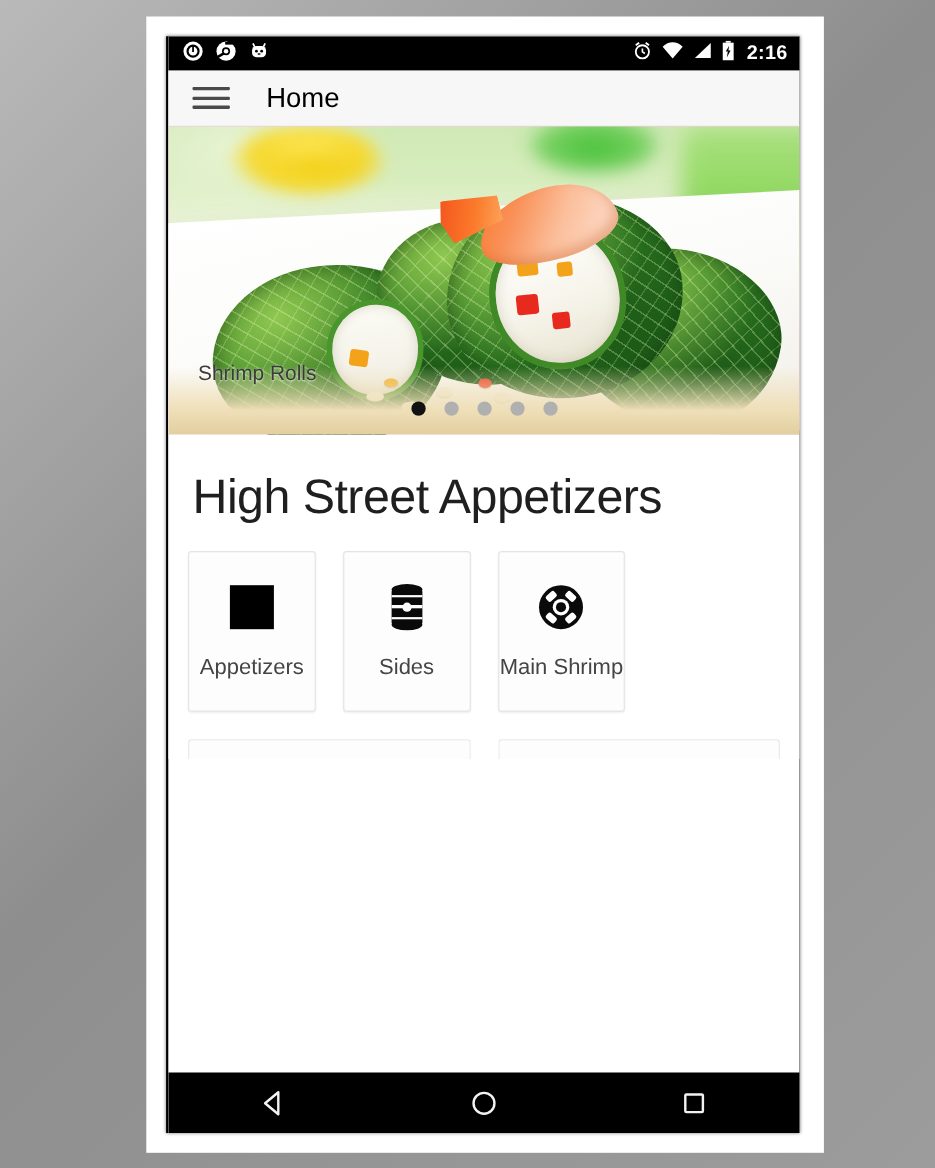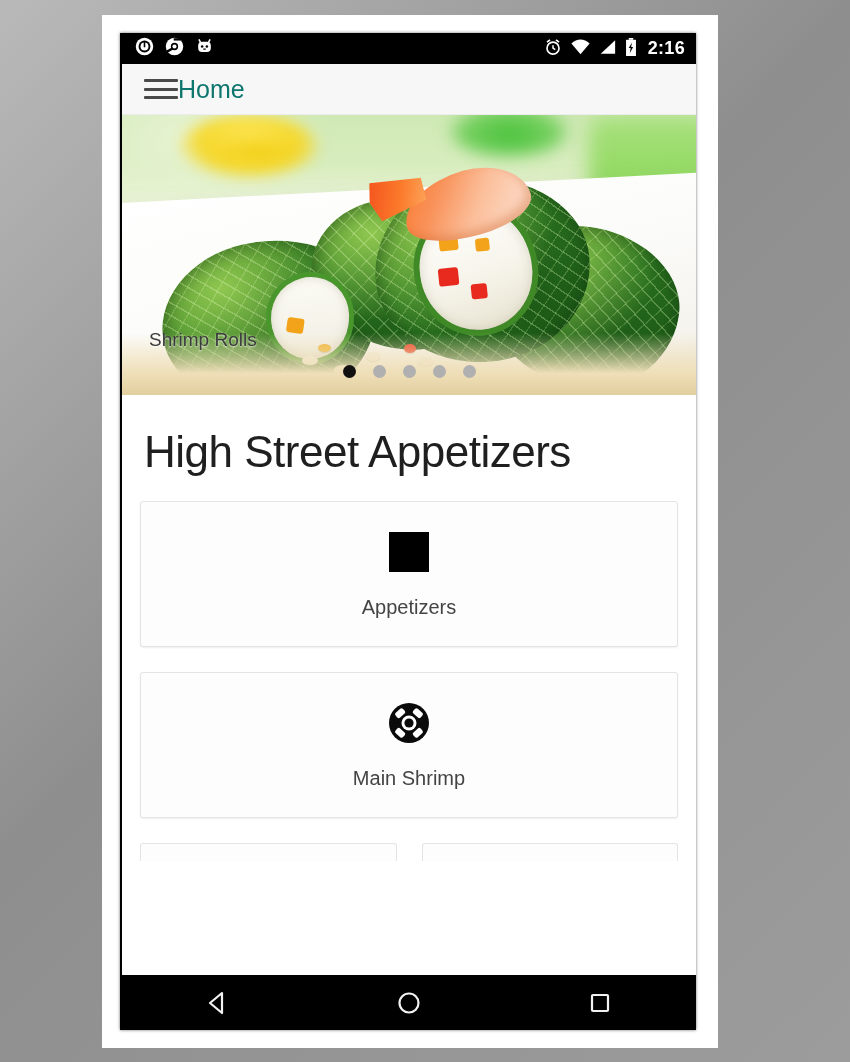--- a/index.html
+++ b/index.html
@@ -12,21 +12,21 @@
 
   body {
     background: linear-gradient(135deg, #b9b9b9 0%, #8e8e8e 45%, #9c9c9c 100%);
     font-family: "Liberation Sans", sans-serif;
     position: relative;
   }
 
   
   #outer-frame {
     position: absolute;
-    left: 102px;
+    left: 133px;
     top: 15px;
     width: 616px;
     height: 1033px;
     background: #ffffff;
   }
 
   
   #device {
     position: absolute;
     left: 18px;
@@ -93,22 +93,23 @@
     cursor: pointer;
   }
   #hamburger-button span {
     display: block;
     height: 3px;
     width: 34px;
     background: #4a4a4a;
     border-radius: 1px;
   }
   #app-bar-title {
+    margin-left: 33px;
     font-size: 25px;
-    color: #0f766e;
+    color: #000000;
     font-family: "Liberation Sans", sans-serif;
   }
 
   
   #hero {
     position: relative;
     height: 280px;
     overflow: hidden;
     background: #f9a8d4;
   }
@@ -284,21 +285,21 @@
     font-size: 44px;
     color: #1f1f1f;
     font-weight: normal;
     letter-spacing: -0.5px;
     padding: 32px 0 24px 4px;
     font-family: "Liberation Sans", sans-serif;
     white-space: nowrap;
   }
   #category-grid {
     display: grid;
-    grid-template-columns: 1fr;
+    grid-template-columns: 1fr 1fr 1fr 1fr;
     gap: 25px;
   }
   .card {
     background: #fdfdfd;
     border: 1px solid #e4e4e4;
     border-radius: 3px;
     height: 146px;
     display: flex;
     flex-direction: column;
     align-items: center;
@@ -492,20 +493,34 @@
 
         <div id="category-grid">
 
           <div class="card">
             <div class="card-icon">
               <div class="tofu-box"></div>
             </div>
             <div class="card-label">Appetizers</div>
           </div>
 
+          <div class="card">
+            <div class="card-icon">
+              <svg width="38" height="44" viewBox="0 0 38 44">
+                <rect x="5" y="6" width="28" height="32" rx="2" fill="#0a0a0a"></rect>
+                <ellipse cx="19" cy="6" rx="14" ry="5" fill="#0a0a0a"></ellipse>
+                <ellipse cx="19" cy="38" rx="14" ry="5" fill="#0a0a0a"></ellipse>
+                <rect x="5" y="11" width="28" height="2" fill="#ffffff"></rect>
+                <rect x="5" y="31" width="28" height="2" fill="#ffffff"></rect>
+                <rect x="5" y="20" width="28" height="3" fill="#ffffff"></rect>
+                <circle cx="19" cy="22" r="4.2" fill="#ffffff"></circle>
+              </svg>
+            </div>
+            <div class="card-label">Sides</div>
+          </div>
 
 
           <div class="card">
             <div class="card-icon">
               <svg width="44" height="44" viewBox="0 0 44 44">
                 <circle cx="22" cy="22" r="20" fill="#0a0a0a"></circle>
                 <circle cx="22" cy="22" r="7.5" fill="#ffffff"></circle>
                 <circle cx="22" cy="22" r="4.6" fill="#0a0a0a"></circle>
                 <rect x="8" y="9" width="10" height="6.5" rx="2" fill="#ffffff" transform="rotate(-42 13 12)"></rect>
                 <rect x="26" y="9" width="10" height="6.5" rx="2" fill="#ffffff" transform="rotate(42 31 12)"></rect>

